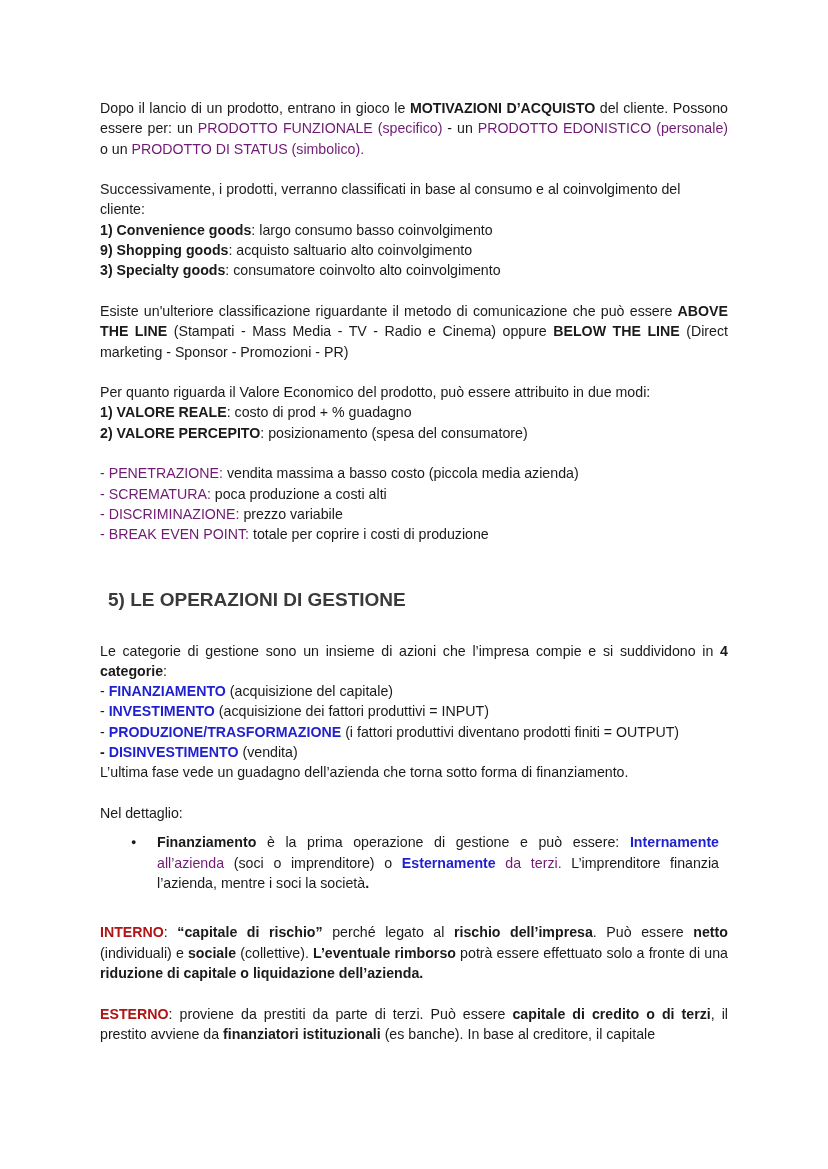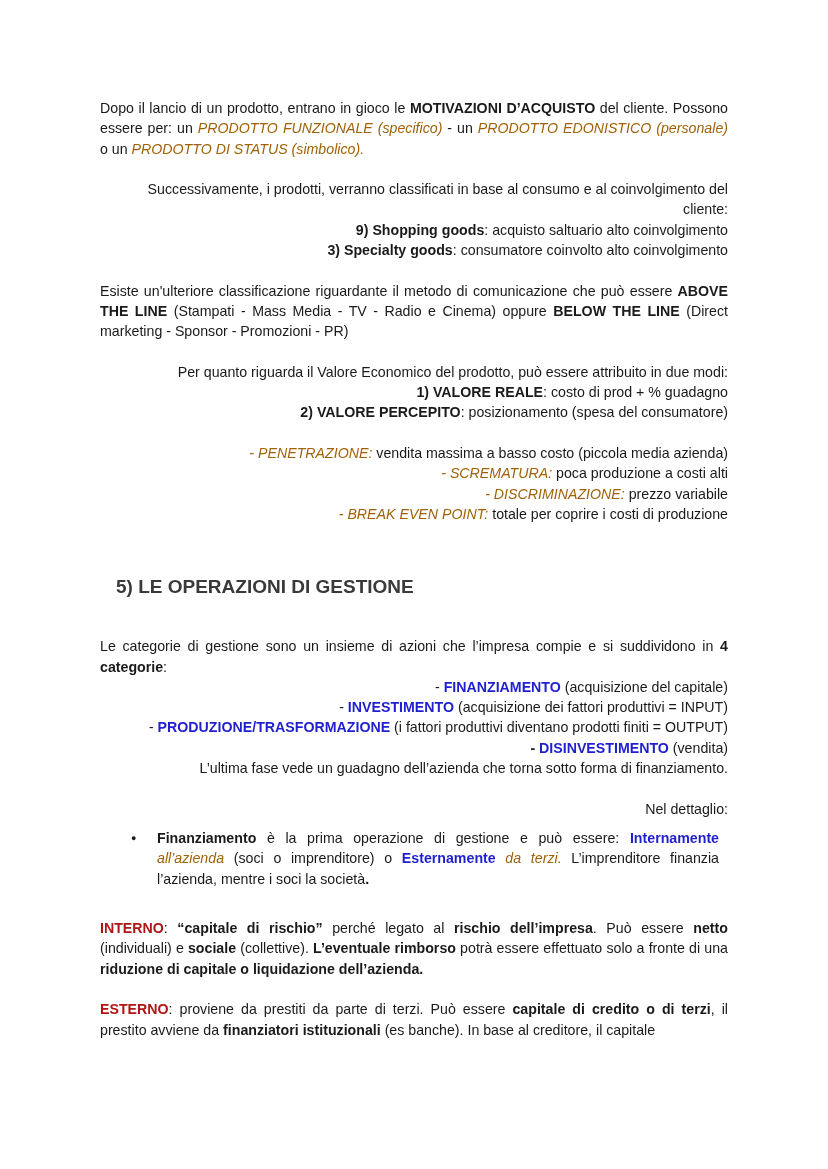--- a/index.html
+++ b/index.html
@@ -1,41 +1,42 @@
 <!DOCTYPE html>
 <html><head>
 <meta charset="utf-8">
 <style>
   html, body { margin: 0; padding: 0; background: #ffffff; }
   body { width: 828px; height: 1169px; position: relative; overflow: hidden;
          font-family: "Liberation Sans", sans-serif; color: #1a1a1a; }
   .page { position: absolute; left: 100px; top: 98px; width: 628px; font-size: 14.2px; line-height: 20.3px; }
-  p { margin: 0; text-align: right; }
+  p { margin: 0; }
   .just { text-align: justify; text-align-last: left; }
   .gap { height: 20.3px; }
   .gap2 { height: 34px; }
   b, .b { font-weight: bold; }
-  .blue { color: #a16207; font-style: italic; }
+  .blue { color: #701a75; }
   .bblue { color: #1f1fd0; font-weight: bold; }
   .red { color: #b01515; font-weight: bold; }
-  h2 { margin: 16px; font-size: 19px; line-height: 26px; font-weight: bold; color: #3a3a3a; }
+  h2 { margin: 8px; font-size: 19px; line-height: 26px; font-weight: bold; color: #3a3a3a; }
   ul.bul { margin: 9px; padding: 0 0 0 48px; list-style: none; position: relative; }
   ul.bul li { position: relative; }
   ul.bul li::before { content: "\25CF"; position: absolute; left: -26px; top: 0; font-size: 9px; }
 </style>
 </head>
 <body>
 
 <div class="page">
 
   <p class="just"><span>Dopo il lancio di un prodotto, entrano in gioco le </span><b>MOTIVAZIONI D’ACQUISTO</b><span> del cliente. Possono essere per: un </span><span class="blue">PRODOTTO FUNZIONALE (specifico)</span><span> - un </span><span class="blue">PRODOTTO EDONISTICO (personale)</span><span> o un </span><span class="blue">PRODOTTO DI STATUS (simbolico).</span></p>
 
   <div class="gap"></div>
 
   <p>Successivamente, i prodotti, verranno classificati in base al consumo e al coinvolgimento del cliente:</p>
+  <p><b>1) Convenience goods</b><span>: largo consumo basso coinvolgimento</span></p>
   <p><b>9) Shopping goods</b><span>: acquisto saltuario alto coinvolgimento</span></p>
   <p><b>3) Specialty goods</b><span>: consumatore coinvolto alto coinvolgimento</span></p>
 
   <div class="gap"></div>
 
   <p class="just"><span>Esiste un'ulteriore classificazione riguardante il metodo di comunicazione che può essere </span><b>ABOVE THE LINE</b><span> (Stampati - Mass Media - TV - Radio e Cinema) oppure </span><b>BELOW THE LINE</b><span> (Direct marketing - Sponsor - Promozioni - PR)</span></p>
 
   <div class="gap"></div>
 
   <p>Per quanto riguarda il Valore Economico del prodotto, può essere attribuito in due modi:</p>

